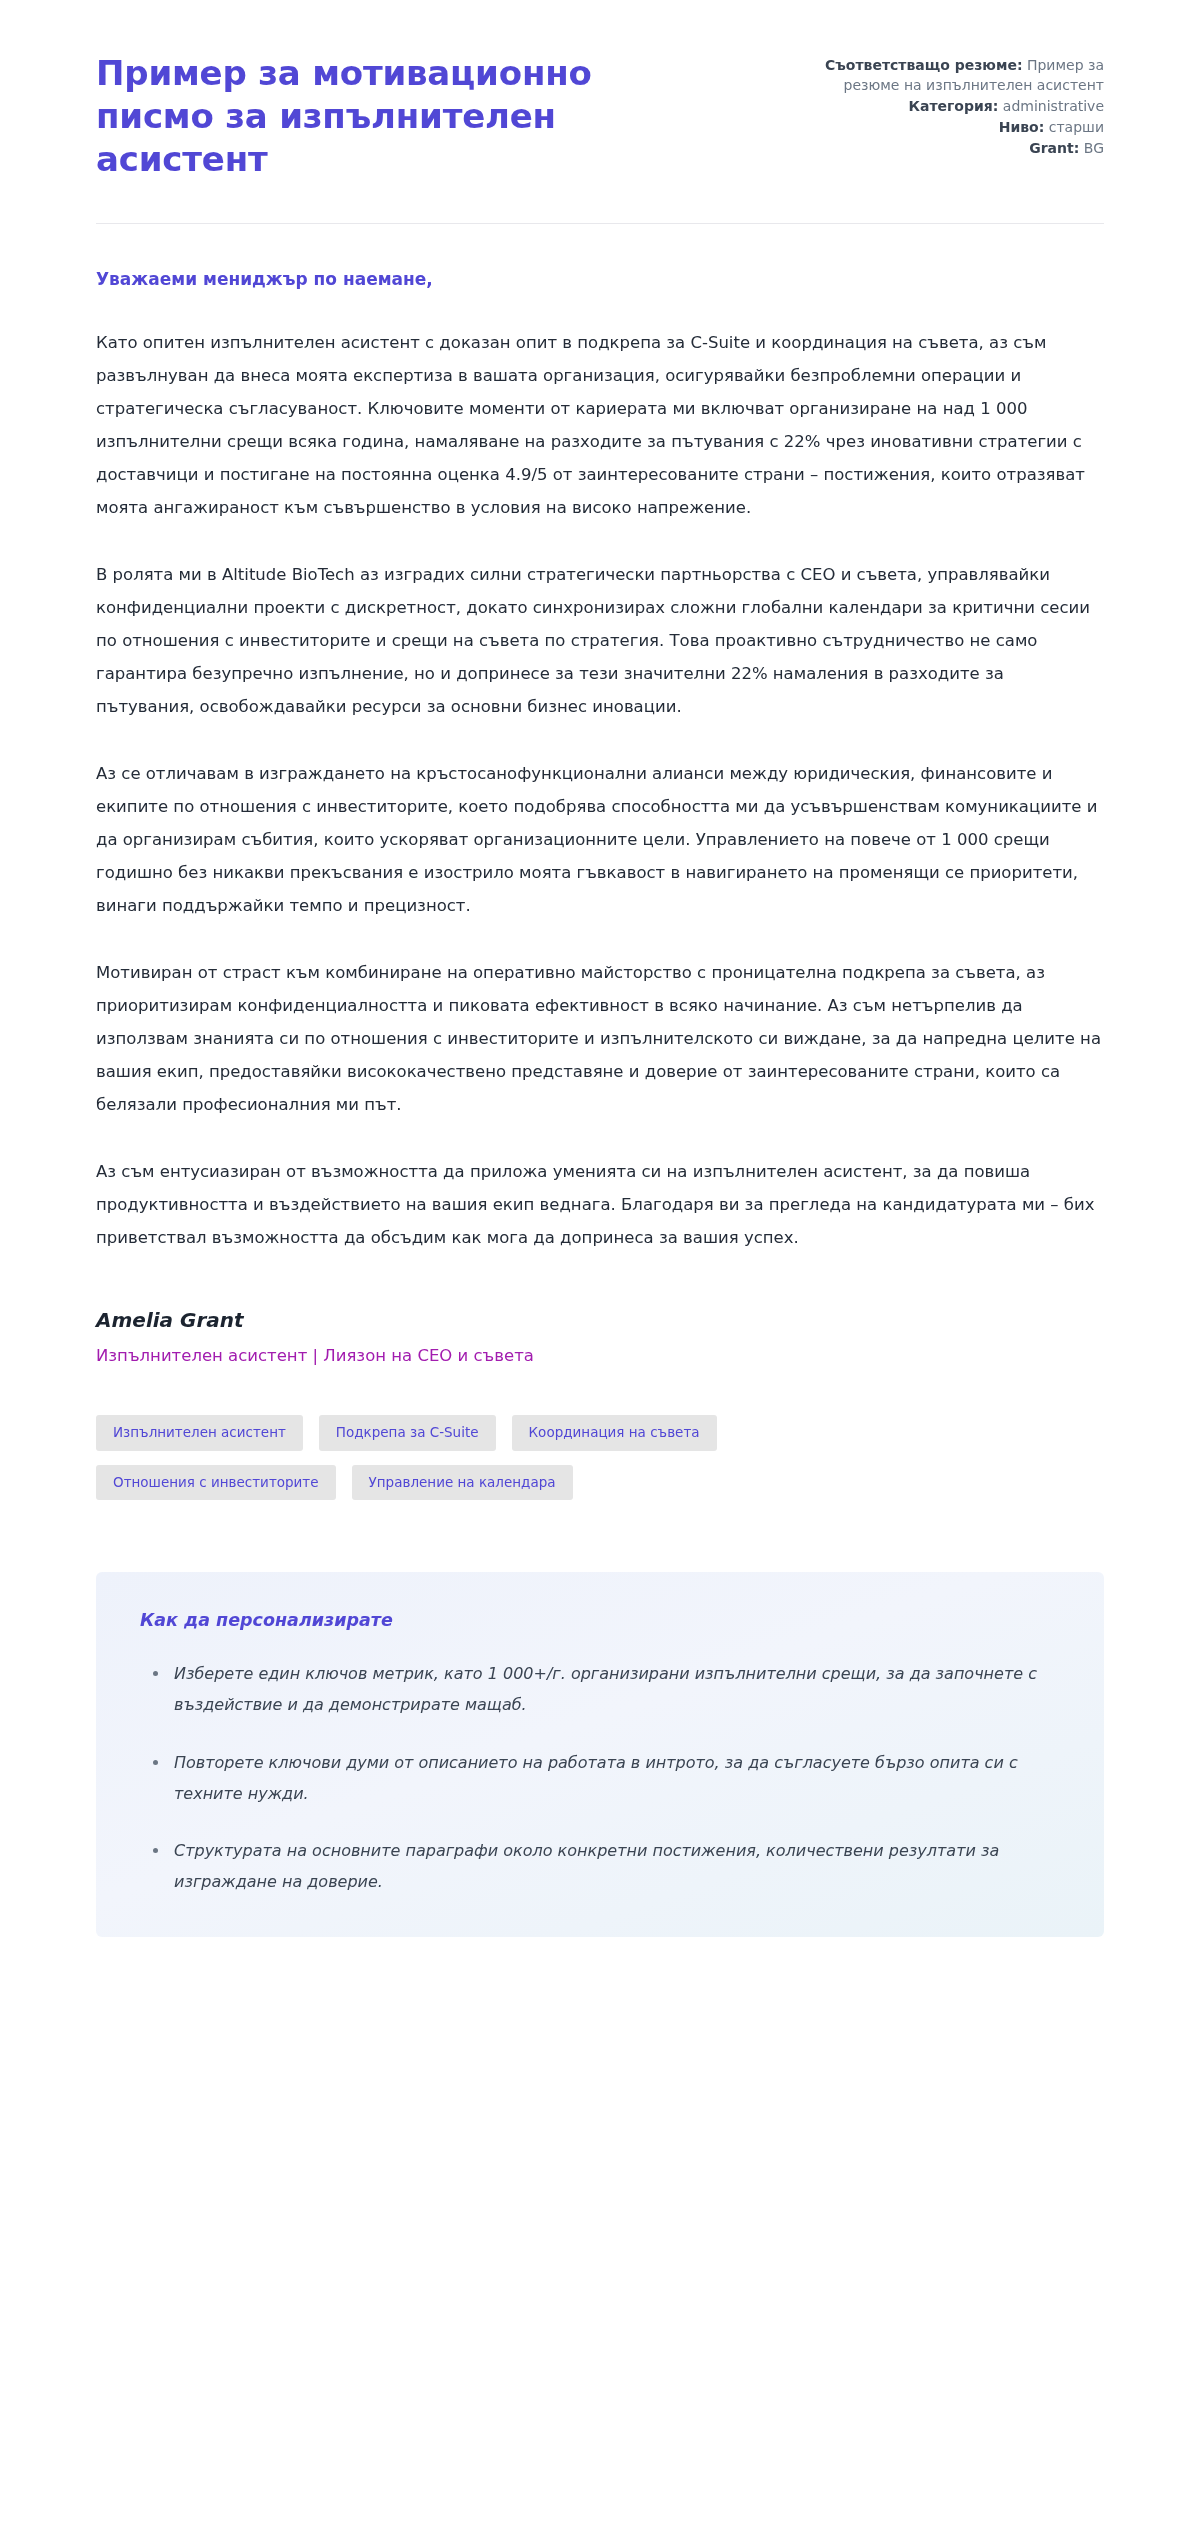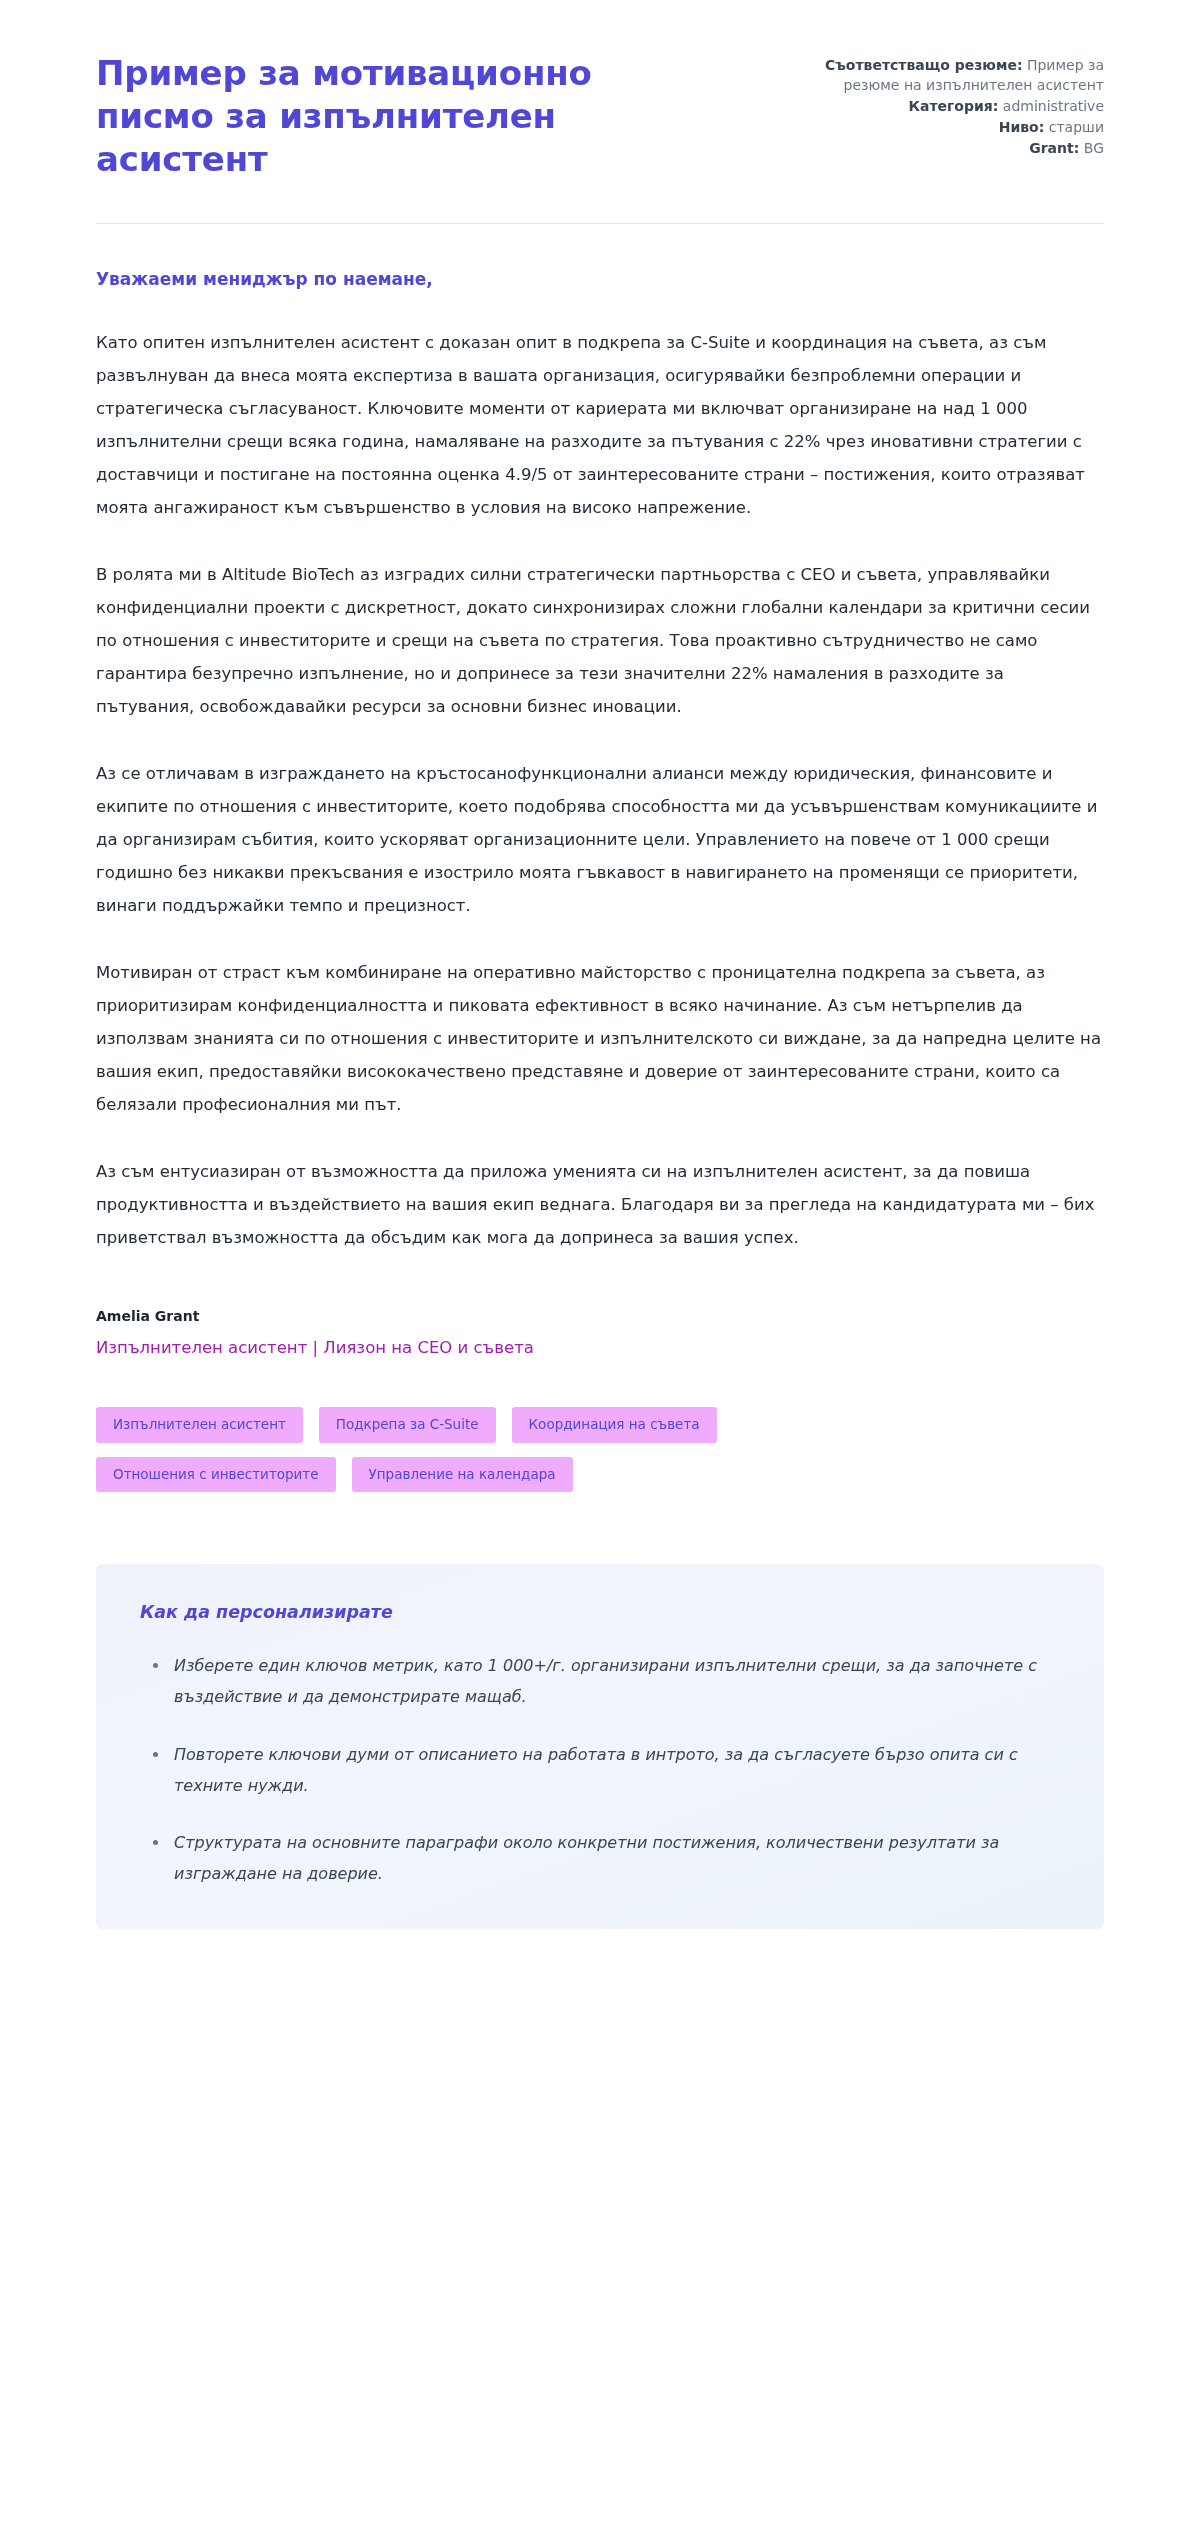--- a/index.html
+++ b/index.html
@@ -85,41 +85,42 @@
     line-height: 2.0;
     color: #242c38;
     margin: 0 0 34px 0;
   }
 
   
   .signature {
     margin-top: 54px;
   }
   .sig-name {
-    font-size: 14px;
+    font-size: 20px;
     font-weight: 700;
     color: #1c2430;
     margin: 0 0 14px 0;
+    font-style: italic;
   }
   .sig-role {
     font-size: 16.5px;
     color: #a21caf;
     margin: 0;
   }
 
   
   .tag-list {
     display: flex;
     flex-wrap: wrap;
     gap: 14px 16px;
     margin-top: 50px;
     max-width: 760px;
   }
   .tag {
-    background: #f0abfc;
+    background: #e5e5e5;
     color: #5147d5;
     font-size: 13.5px;
     line-height: 1;
     padding: 11px 17px;
     border-radius: 3px;
     white-space: nowrap;
   }
 
   
   .callout {

